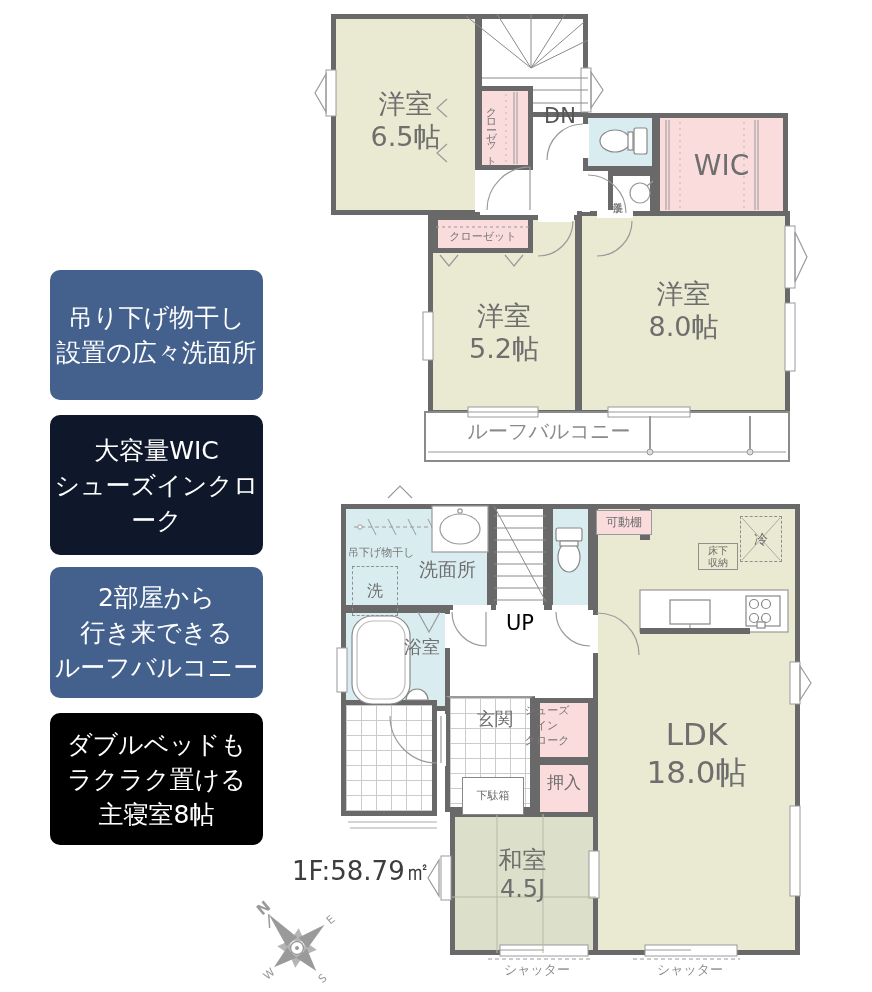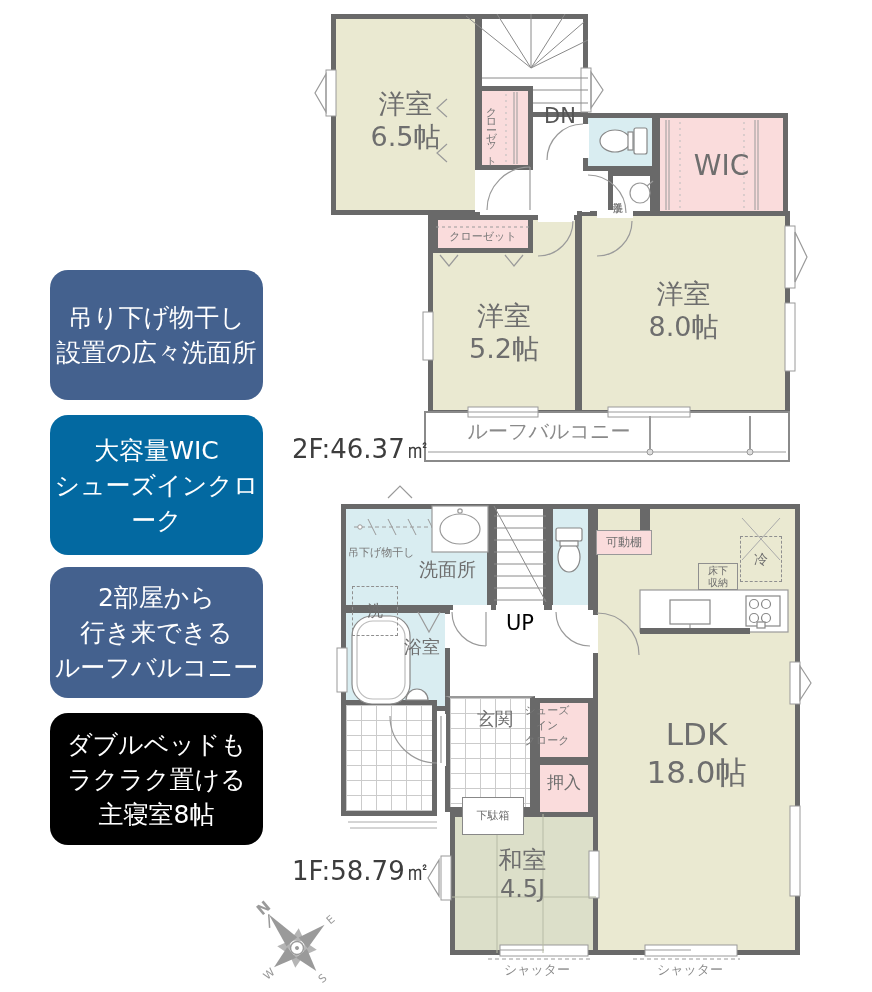--- a/index.html
+++ b/index.html
@@ -12,37 +12,37 @@
   .tatami{background:#dcdfc9;}
   .whitebg{background:#fff;}
   .thin{border-width:2px;border-color:#8a8a8a;}
   .tiles{background-color:#fff;
          background-image:linear-gradient(#cbcbcb 1px,transparent 1px),
                           linear-gradient(90deg,#cbcbcb 1px,transparent 1px);
          background-size:15px 15px;}
   .lbl{position:absolute;z-index:3;color:#6e6e6e;white-space:pre-line;text-align:center;line-height:1.22;}
   .vert{writing-mode:vertical-rl;}
   .tagbox{position:absolute;z-index:3;box-sizing:border-box;display:flex;align-items:center;
-          justify-content:center;color:#6e6e6e;white-space:pre-line;text-align:center;line-height:1.15;margin-top:20px;}
+          justify-content:center;color:#6e6e6e;white-space:pre-line;text-align:center;line-height:1.15;}
   .dashed{border:1px dashed #8f8f8f;}
   .solidbox{border:1px solid #8f8f8f;}
-  .callout{position:absolute;left:50px;width:213px;border-radius:18px;color:#fff;display:flex;
+  .callout{position:absolute;left:50px;width:213px;border-radius:10px;color:#fff;display:flex;
            align-items:center;justify-content:center;text-align:center;font-size:25px;
            line-height:1.4;z-index:1;white-space:pre-line;}
   #overlay{position:absolute;left:0;top:0;z-index:2;}
   .arealbl{position:absolute;z-index:3;color:#3d3d3d;font-size:26px;white-space:nowrap;}
 </style>
 </head>
 <body>
 
 <div id="canvas">
 
   <div class="callout" style="top:270px;height:130px;background:#44618e"><span>吊り下げ物干し
 設置の広々洗面所</span></div>
-  <div class="callout" style="top:415px;height:140px;background:#0369a1"><span>大容量WIC
+  <div class="callout" style="top:415px;height:140px;background:#0f172a"><span>大容量WIC
 シューズインクローク</span></div>
   <div class="callout" style="top:567px;height:131px;background:#44618e"><span>2部屋から
 行き来できる
 ルーフバルコニー</span></div>
   <div class="callout" style="top:713px;height:132px;background:#000000"><span>ダブルベッドも
 ラクラク置ける
 主寝室8帖</span></div>
 
   <div class="room cream" style="left:331px;top:14px;width:149px;height:201px"></div>
   <div class="room whitebg" style="left:477px;top:14px;width:111px;height:103px"></div>
@@ -279,21 +279,20 @@
   <div class="lbl" style="left:428px;top:300px;width:152px;font-size:27px">洋室
 5.2帖</div>
   <div class="lbl" style="left:577px;top:278px;width:213px;font-size:27px">洋室
 8.0帖</div>
   <div class="lbl" style="left:655px;top:149px;width:133px;font-size:28px">WIC</div>
   <div class="lbl vert" style="left:484px;top:94px;height:72px;font-size:11px;color:#777">クローゼット</div>
   <div class="lbl" style="left:433px;top:230px;width:100px;font-size:11px;color:#777">クローゼット</div>
   <div class="lbl vert" style="left:611px;top:175px;height:40px;font-size:10px;color:#777">手洗器</div>
   <div class="lbl" style="left:540px;top:104px;width:40px;font-size:21px;color:#555">DN</div>
   <div class="lbl" style="left:444px;top:419px;width:210px;font-size:20px;color:#8a8a8a">ルーフバルコニー</div>
-  <div class="arealbl" style="left:292px;top:432px">2F:46.37㎡</div>
 
   <div class="lbl" style="left:400px;top:558px;width:95px;font-size:19px">洗面所</div>
   <div class="lbl" style="left:348px;top:546px;width:110px;font-size:11px;color:#777;text-align:left">吊下げ物干し</div>
   <div class="tagbox dashed" style="left:352px;top:566px;width:46px;height:50px;font-size:16px">洗</div>
   <div class="lbl" style="left:498px;top:611px;width:44px;font-size:21px;color:#000000">UP</div>
   <div class="tagbox" style="left:596px;top:510px;width:56px;height:25px;font-size:12px;background:#fadcdc;border:1px solid #999">可動棚</div>
   <div class="tagbox dashed" style="left:740px;top:516px;width:42px;height:46px;font-size:14px">冷</div>
   <div class="tagbox solidbox" style="left:698px;top:543px;width:40px;height:27px;font-size:10px">床下
 収納</div>
   <div class="lbl" style="left:593px;top:716px;width:207px;font-size:31px">LDK

